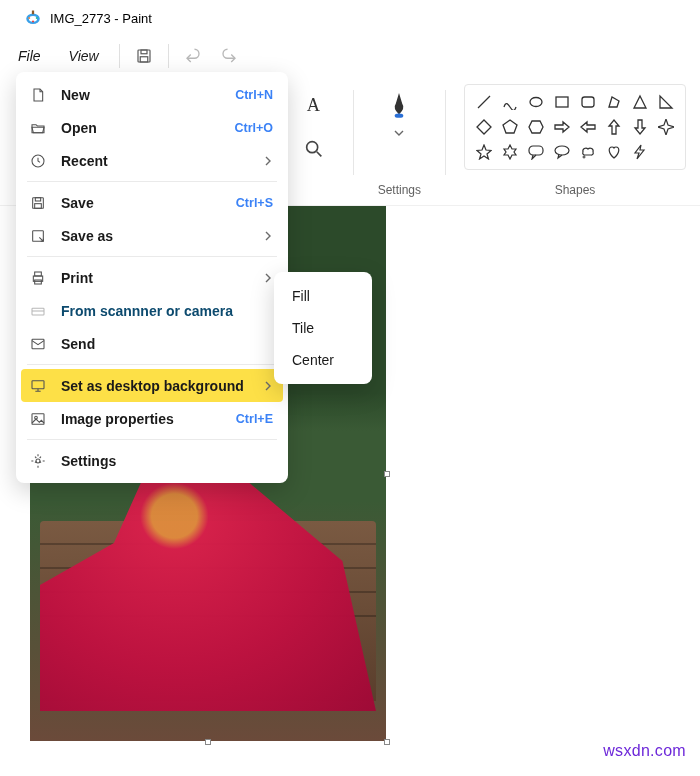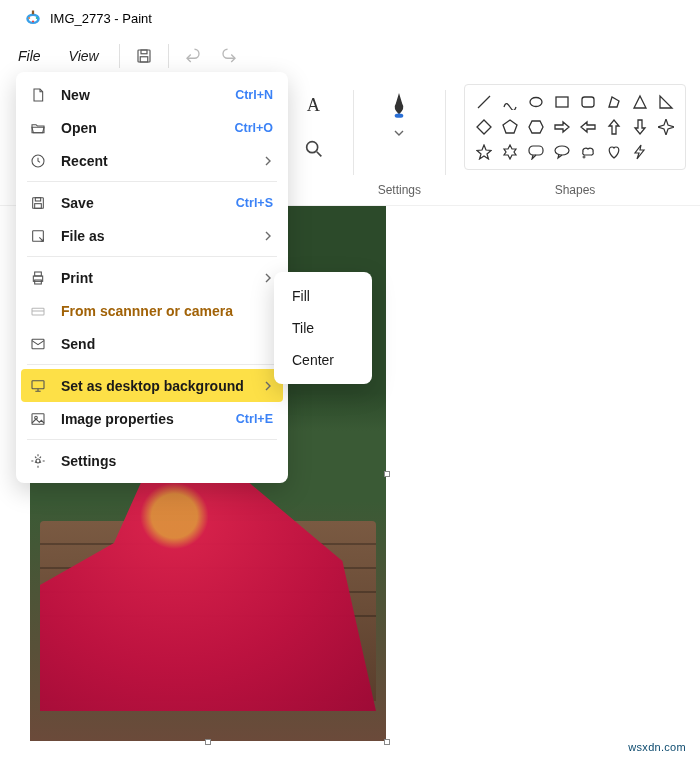--- a/index.html
+++ b/index.html
@@ -121,21 +121,21 @@
   }
   .dd-item {
     display: flex;
     align-items: center;
     height: 33px;
     padding: 0 14px 0 12px;
     gap: 14px;
     position: relative;
   }
   .dd-item.hover { background: #fde047; border-radius: 4px; margin: 0 4px; padding: 0 10px 0 8px; }
-  .dd-item.disabled { color: #a16207; justify-content: center; }
+  .dd-item.disabled { color: #0c4a6e; justify-content: center; }
   .dd-icon { width: 18px; display: flex; align-items: center; justify-content: center; color: #525252;}
   .dd-item.disabled .dd-icon { color: #b8b8b8; }
   .dd-label { flex: 1; }
   .dd-accel { font-size: 12.5px; color: #3b82f6; }
   .dd-chevron { color: #6b6b6b; }
   .dd-sep { height: 1px; background: #eaeaea; margin: 4px 10px; }
   .submenu {
     position: absolute;
     left: 274px;
     top: 272px;
@@ -173,23 +173,23 @@
   }
   .face { position:absolute; top:225px; left:140px; width:40px; height:50px; background:#d6a47e; border-radius:50% 50% 40% 40%; }
   .hair { position:absolute; top:210px; left:130px; width:60px; height:60px; background:#120c0a; border-radius:50% 50% 20% 20%; }
   .handle {
     position:absolute;
     width:6px; height:6px;
     background:#fff; border:1px solid #888;
   }
   .watermark {
     position: absolute;
-    bottom: 23px; right: 14px;
-    font-size: 11px;
-    color: #0c4a6e;
+    bottom: 16px; right: 14px;
+    font-size: 16px;
+    color: #6d28d9;
     letter-spacing: .3px;
   }
   svg { display: block; }
 </style>
 </head>
 <body>
 
 <div class="titlebar">
   <span class="app-icon">
     <svg viewBox="0 0 24 24" width="18" height="18">
@@ -479,21 +479,21 @@
     <span class="dd-label">Save</span>
     <span class="dd-accel">Ctrl+S</span>
   </div>
   <div class="dd-item">
     <span class="dd-icon">
         <svg width="16" height="16" viewBox="0 0 24 24" fill="none" stroke="currentColor" stroke-width="1.6">
           <rect x="4" y="4" width="16" height="16" rx="1"></rect>
           <path d="M14 14l6 6m0-4v4h-4"></path>
         </svg>
       </span>
-    <span class="dd-label">File as</span>
+    <span class="dd-label">Save as</span>
     <span class="dd-chevron">
         <svg width="10" height="10" viewBox="0 0 10 10">
           <path d="M3 1l4 4-4 4" stroke="currentColor" stroke-width="1.4" fill="none"></path>
         </svg>
       </span>
   </div>
   <div class="dd-sep"></div>
   <div class="dd-item">
     <span class="dd-icon">
         <svg width="16" height="16" viewBox="0 0 24 24" fill="none" stroke="currentColor" stroke-width="1.6">

